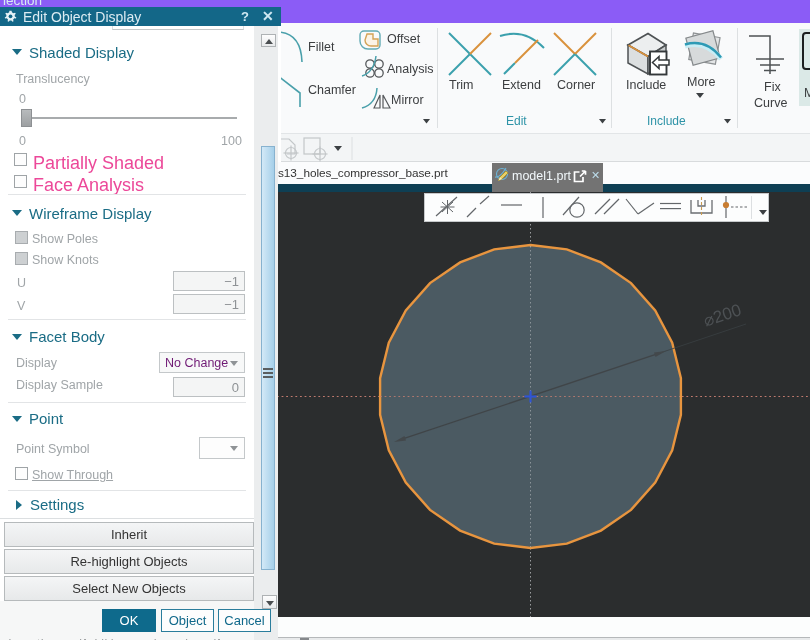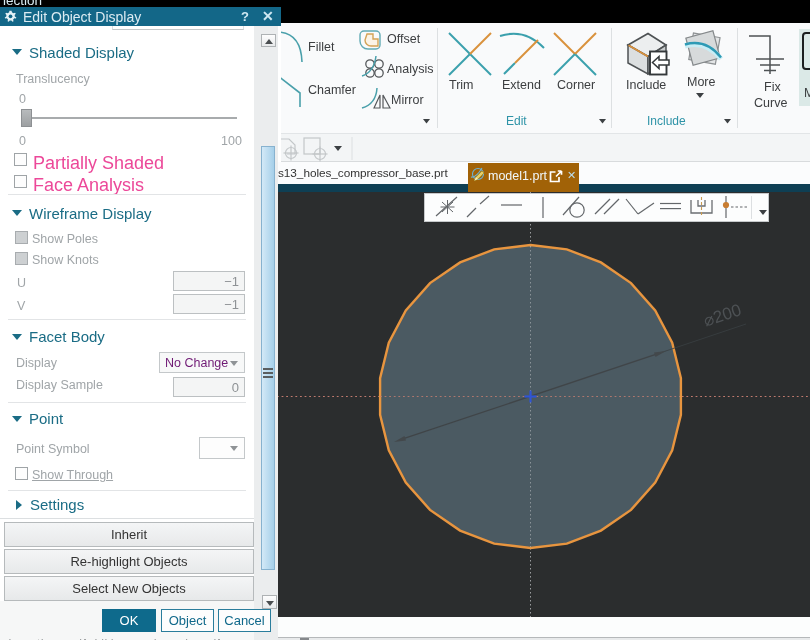--- a/index.html
+++ b/index.html
@@ -2,36 +2,36 @@
 <html><head>
 <meta charset="utf-8">
 <style>
 * { margin:0; padding:0; box-sizing:border-box; }
 html,body { width:810px; height:640px; overflow:hidden; background:#fff;
   font-family:"Liberation Sans", sans-serif; }
 #stage { position:relative; width:810px; height:640px; }
 .abs { position:absolute; }
 
 
-#topbar { left:0; top:0; width:810px; height:23px; background:#000000; }
+#topbar { left:0; top:0; width:810px; height:23px; background:#8b5cf6; }
 #lection { left:3px; top:-7px; color:#d9ebf2; font-size:13.5px; }
 
 
 #ribbon { left:281px; top:23px; width:529px; height:110px; background:#f9fafb; }
 .vsep { position:absolute; width:1px; background:#dde0e2; top:5px; height:100px; }
 .glabel { position:absolute; color:#2e93a7; font-size:12px; }
 .btnlabel { position:absolute; color:#3c3e40; font-size:12.5px; }
 
 
 #smalltb { left:281px; top:133px; width:529px; height:29px; background:#f3f5f6; border-top:1px solid #e2e5e7; border-bottom:1px solid #d8dbdd; }
 
 
 #tabbar { left:277px; top:162px; width:533px; height:22px; background:#fbfcfd; }
 #tabstrip { left:277px; top:184px; width:533px; height:8px; background:#0e3f54; }
-#activetab { left:468px; top:163px; width:111px; height:43px; background:#a16207; }
+#activetab { left:492px; top:163px; width:111px; height:43px; background:#737373; }
 
 
 #gfx { left:277px; top:192px; width:533px; height:425px; background:#2b2d2e; }
 #statusbar { left:277px; top:617px; width:533px; height:23px; background:#fcfdfd; }
 
 
 #dlg-title { left:0; top:7px; width:281px; height:19px; background:#136788; }
 #dlg-body { left:0; top:26px; width:254px; height:614px; background:#ffffff; }
 #dlg-foot { left:0; top:601px; width:254px; height:39px; background:#f6f7f7; }
 #sb-track { left:254px; top:26px; width:24px; height:614px; background:#ebedee; }

